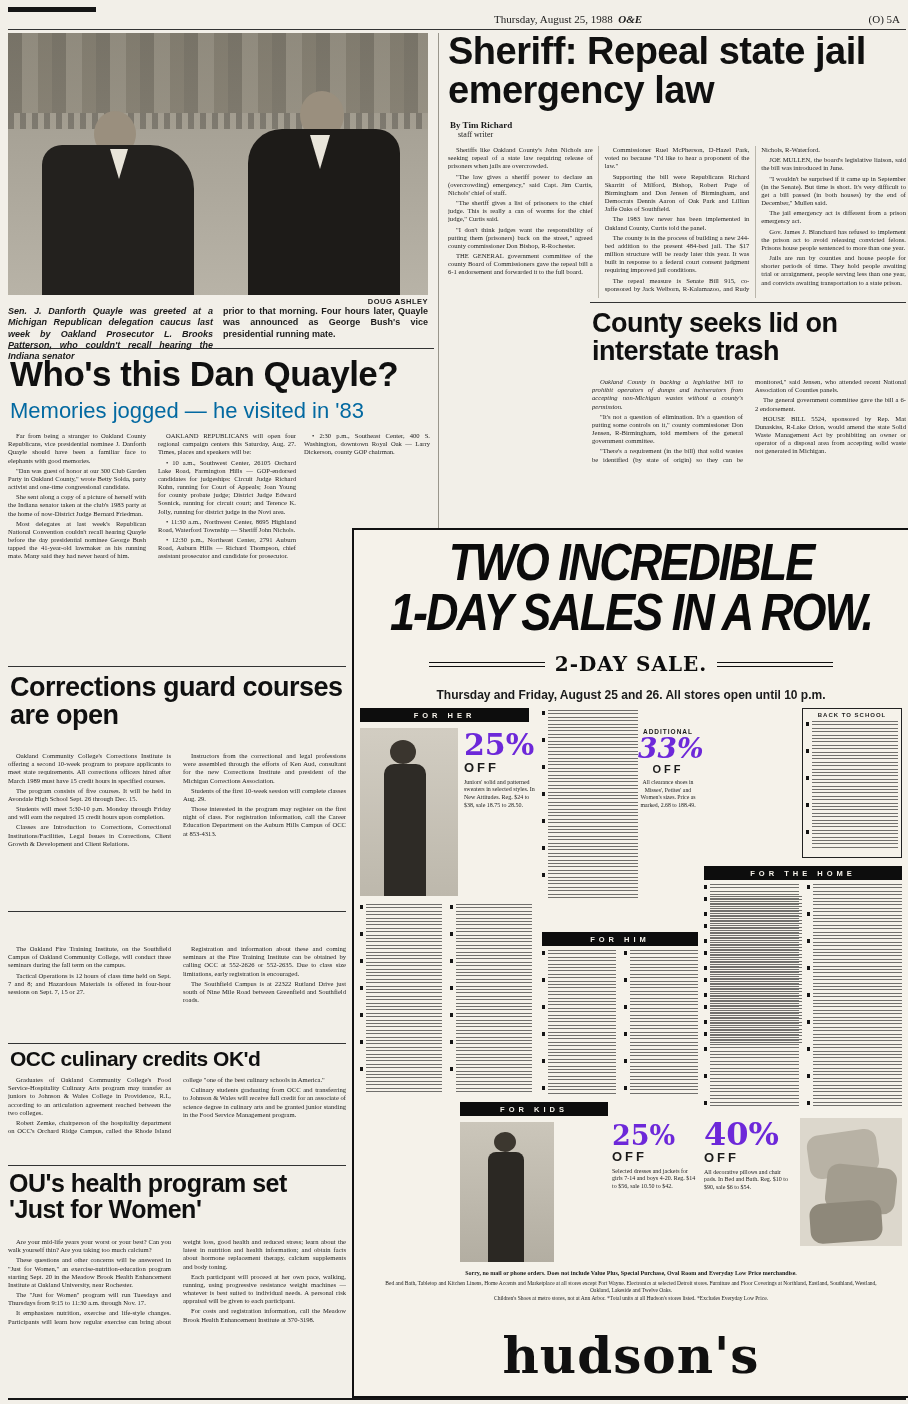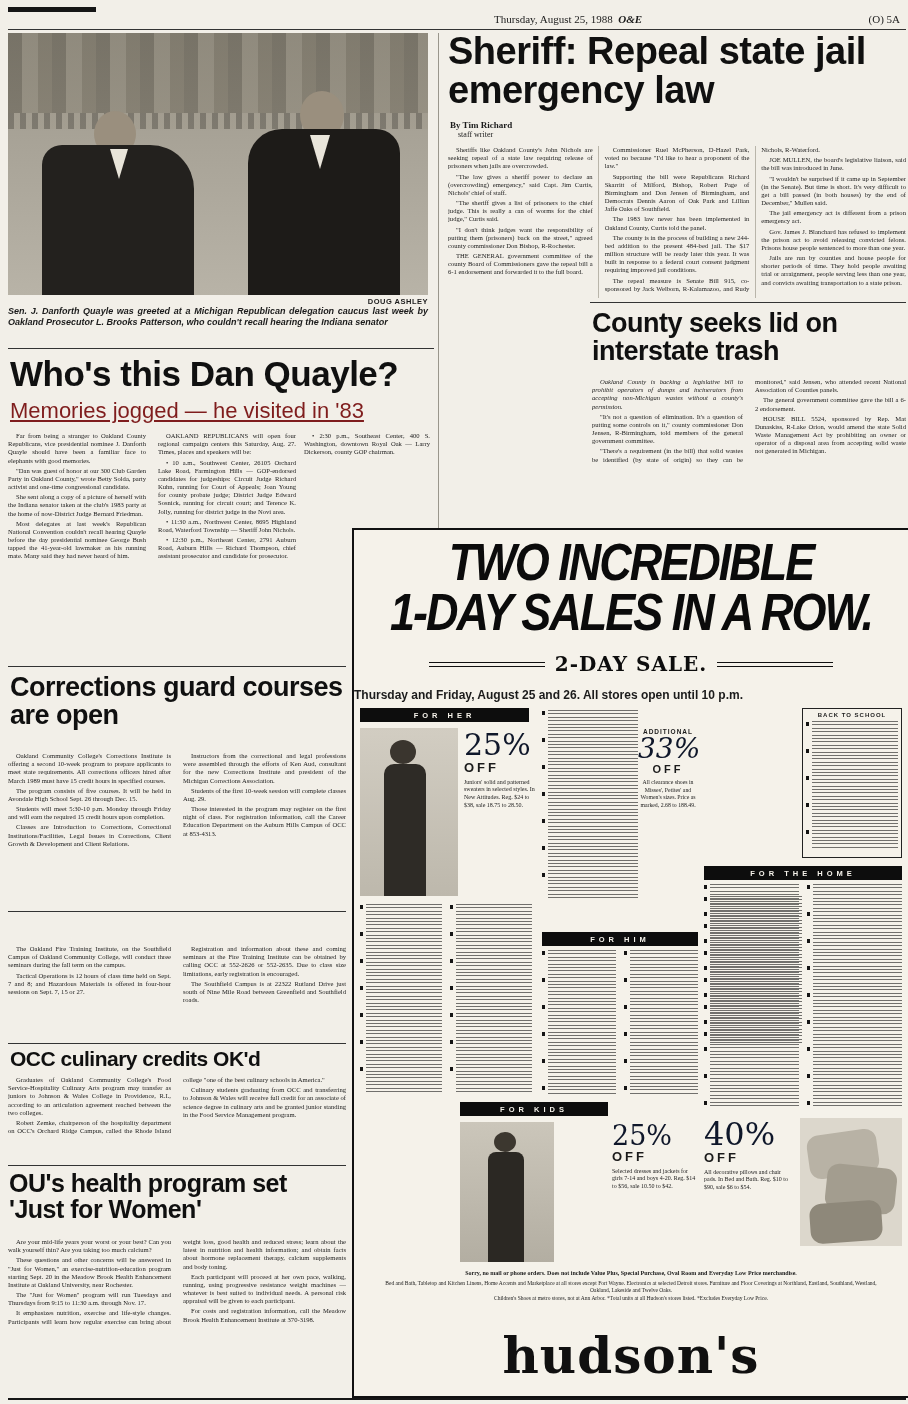--- a/index.html
+++ b/index.html
@@ -1,21 +1,21 @@
 <!DOCTYPE html>
 <html><head>
 <meta charset="utf-8">
 <style>
   html,body{margin:0;padding:0;background:#777;}
   .page{position:relative;width:908px;height:1404px;background:#f2efe8;font-family:"Liberation Serif",serif;color:#1b1b1b;overflow:hidden;margin:0 auto;}
   .abs{position:absolute;}
   .rule-h{position:absolute;height:1px;background:#333;}
   .rule-v{position:absolute;width:1px;background:#9a968c;}
   .headline{font-family:"Liberation Sans",sans-serif;font-weight:700;color:#101010;line-height:1.03;letter-spacing:-0.5px;}
-  .subhead{font-family:"Liberation Sans",sans-serif;font-weight:400;color:#7f1d1d;text-decoration:underline;}
+  .subhead{font-family:"Liberation Sans",sans-serif;font-weight:400;color:#0369a1;}
   .byline{font-size:9px;font-weight:700;}
   .byline-sub{font-size:8px;margin-left:8px;}
   .body-text{font-size:6.6px;line-height:1.24;text-align:justify;overflow:hidden;}
   .body-text p{margin:0 0 2px 0;text-indent:8px;}
   .cols3{column-count:3;column-gap:12px;}
   .cols2{column-count:2;column-gap:12px;}
   .col-rule{column-rule:1px solid #b9b5aa;}
   .caption{font-family:"Liberation Sans",sans-serif;font-weight:700;font-size:9px;line-height:1.25;text-align:justify;}
   .credit{font-family:"Liberation Sans",sans-serif;font-weight:700;font-size:7.5px;letter-spacing:0.5px;text-align:right;}
   .trash-body p:first-child{font-style:italic;}
@@ -26,27 +26,27 @@
   .ornate2{position:absolute;top:80px;left:0;right:0;height:16px;background:repeating-linear-gradient(90deg,#5d5950 0 6px,#a29c8e 6px 12px);opacity:.55;}
   .fig{position:absolute;background:#23211e;}
   .head{position:absolute;background:#9a8f7e;border-radius:50%;}
   .shirt{position:absolute;background:#e9e5da;}
   
   .ad{position:absolute;left:352px;top:528px;width:554px;height:866px;border:2px solid #111;background:#f5f2ea;overflow:hidden;}
   .ad-head{position:absolute;left:0;right:0;text-align:center;font-family:"Liberation Sans",sans-serif;font-style:italic;font-weight:900;font-size:45px;line-height:0.98;letter-spacing:-2px;color:#0b0b0b;transform:scaleY(1.14);transform-origin:top center;}
   .sale-row{position:absolute;left:0;right:0;display:flex;align-items:center;justify-content:center;gap:10px;}
   .sale-line{width:116px;height:3px;border-top:1px solid #111;border-bottom:1px solid #111;}
   .sale-title{font-family:"DejaVu Serif",serif;font-weight:700;font-size:20px;letter-spacing:1px;color:#0d0d0d;}
-  .ad-date{position:absolute;left:0;right:0;text-align:left;font-family:"Liberation Sans",sans-serif;font-weight:700;font-size:12px;}
+  .ad-date{position:absolute;left:0;right:0;text-align:center;font-family:"Liberation Sans",sans-serif;font-weight:700;font-size:12px;}
   .bar{position:absolute;height:14px;background:#0d0d0d;color:#f5f2ea;font-family:"Liberation Sans",sans-serif;font-weight:700;font-size:7.5px;letter-spacing:4px;display:flex;align-items:center;justify-content:center;}
   .greek{position:relative;background-image:repeating-linear-gradient(to bottom,rgba(25,25,25,.6) 0 1px,rgba(0,0,0,0) 1px 3.4px);background-clip:content-box;padding-left:6px;}
   .greek::before{content:"";position:absolute;left:0;top:1px;bottom:0;width:3px;background:repeating-linear-gradient(to bottom,#141414 0 4px,transparent 4px 27px);}
   .greek2{display:flex;gap:8px;}
   .greek2 > div{flex:1;}
-  .offer-pct{font-family:"DejaVu Serif",serif;font-weight:400;font-size:30px;line-height:1;color:#0f172a;}
+  .offer-pct{font-family:"DejaVu Serif",serif;font-weight:700;font-size:30px;line-height:1;color:#6d28d9;}
   .offer-off{font-family:"Liberation Sans",sans-serif;font-weight:700;font-size:13px;letter-spacing:3px;line-height:1.2;}
   .offer-text{font-size:6px;line-height:1.3;text-align:left;margin-top:3px;}
   .adtiny{font-size:6px;line-height:1.3;}
   .hudsons{position:absolute;left:0;right:0;text-align:center;font-family:"DejaVu Serif",serif;font-weight:700;font-size:50px;letter-spacing:1px;color:#101010;}
   .grayimg{background:linear-gradient(180deg,#d2cdc2,#bdb8ac);overflow:hidden;position:absolute;}
 </style>
 </head>
 <body>
 
 <div class="page">
@@ -66,20 +66,21 @@
     <div class="fig" style="left:34px;top:112px;width:152px;height:150px;border-radius:20px 44px 0 0;"></div>
     <div class="shirt" style="left:102px;top:116px;width:18px;height:30px;clip-path:polygon(0 0,100% 0,50% 100%);"></div>
     <div class="head" style="left:292px;top:58px;width:44px;height:48px;"></div>
     <div class="fig" style="left:240px;top:96px;width:152px;height:166px;border-radius:34px 24px 0 0;background:#1d1b18;"></div>
     <div class="shirt" style="left:302px;top:102px;width:20px;height:34px;clip-path:polygon(0 0,100% 0,50% 100%);"></div>
   </div>
   <div class="abs credit" style="left:228px;top:297px;width:200px;">DOUG ASHLEY</div>
 
   <div class="abs" style="left:8px;top:306px;width:420px;display:flex;gap:10px;">
     <div class="caption" style="flex:1;font-style:italic;">Sen. J. Danforth Quayle was greeted at a Michigan Republican delegation caucus last week by Oakland Prosecutor L. Brooks Patterson, who couldn't recall hearing the Indiana senator</div>
+    <div class="caption" style="flex:1;">prior to that morning. Four hours later, Quayle was announced as George Bush's vice presidential running mate.</div>
   </div>
 
   <div class="rule-v" style="left:438px;top:33px;height:495px;"></div>
 
   <div class="abs headline" style="left:448px;top:32px;width:458px;font-size:38px;">Sheriff: Repeal state jail emergency law</div>
   <div class="abs" style="left:450px;top:120px;">
     <div class="byline">By Tim Richard</div>
     <div class="byline-sub">staff writer</div>
   </div>
   <div class="abs body-text cols3 col-rule" style="left:448px;top:146px;width:458px;height:152px;">

